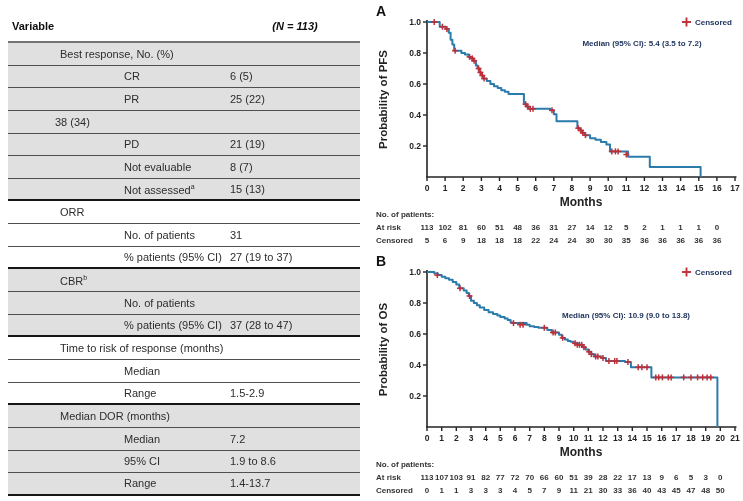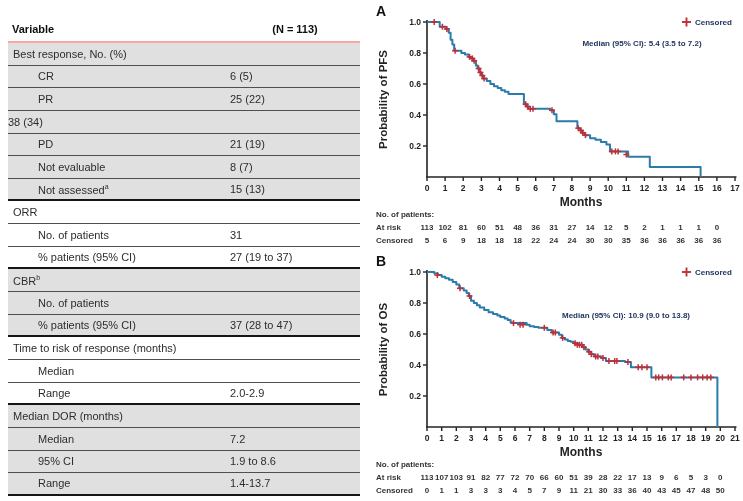--- a/index.html
+++ b/index.html
@@ -1,28 +1,28 @@
 <!DOCTYPE html>
 <html><head>
 <meta charset="utf-8">
 <style>
   html,body{margin:0;padding:0;background:#fff;width:743px;height:501px;overflow:hidden;}
   *{box-sizing:border-box;}
   .page{position:relative;width:743px;height:501px;background:#fff;font-family:"Liberation Sans",sans-serif;}
   
   .tbl{position:absolute;left:8px;top:20px;width:352px;font-size:11px;color:#2d2d2d;}
-  .tbl-head{display:flex;align-items:center;height:23px;border-bottom:2px solid #fca5a5;
+  .tbl-head{display:flex;align-items:flex-start;height:23px;border-bottom:2px solid #737373;
             font-weight:bold;color:#0f0f0f;padding-bottom:3px;}
   .tbl-head .hv{flex:1;padding-left:4px;}
-  .tbl-head .hn{width:130px;text-align:center;}
-  .trow{display:flex;align-items:center;height:22.65px;border-bottom:1px solid #4f4f4f;}
+  .tbl-head .hn{width:130px;text-align:center;font-style:italic;}
+  .trow{display:flex;align-items:center;height:22.65px;border-bottom:1px solid #4f4f4f;padding-left:47px;}
   .trow.shaded{background:#e0e0e0;}
   .trow.thick{border-bottom:2px solid #161616;}
   .tlabel{flex:1;padding-left:5px;white-space:nowrap;}
-  .tlabel.ind{padding-left:30px;}
+  .tlabel.ind{padding-left:30px;margin-left:39px;}
   .tlabel sup{font-size:7px;}
   .tvalue{width:130px;text-align:left;}
   
   .chart{position:absolute;left:370px;width:373px;height:250px;}
   #chartA{top:0;}
   #chartB{top:250px;}
 </style>
 </head>
 <body>
 
@@ -86,21 +86,21 @@
         </div>
         <div class="trow">
           <div class="tlabel">Time to risk of response (months)</div>
           <div class="tvalue"></div>
         </div>
         <div class="trow">
           <div class="tlabel ind">Median</div>
         </div>
         <div class="trow thick">
           <div class="tlabel ind">Range</div>
-          <div class="tvalue">2.0-2.9</div>
+          <div class="tvalue">1.5-2.9</div>
         </div>
         <div class="trow shaded">
           <div class="tlabel">Median DOR (months)</div>
           <div class="tvalue"></div>
         </div>
         <div class="trow shaded">
           <div class="tlabel ind">Median</div>
           <div class="tvalue">7.2</div>
         </div>
         <div class="trow shaded">

